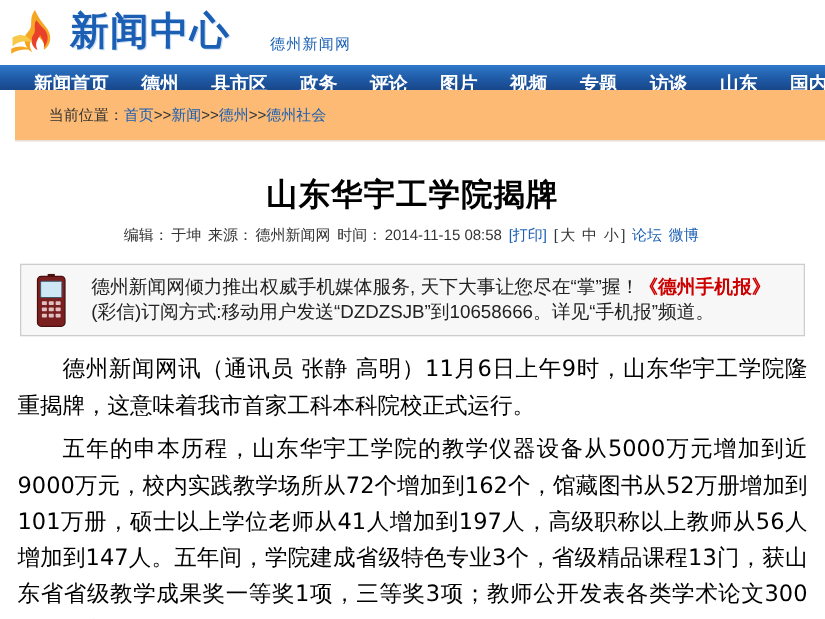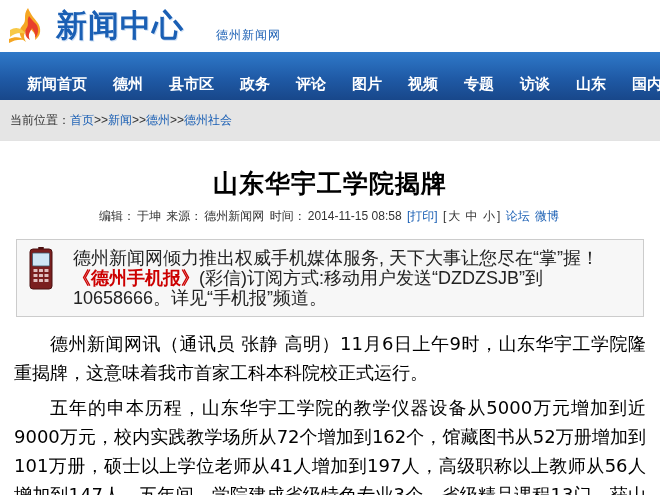--- a/index.html
+++ b/index.html
@@ -52,46 +52,47 @@
     position: absolute;
     left: 216px;
     top: 27px;
     font-size: 12px;
     color: #1a5fb4;
     letter-spacing: 1px;
   }
 
   
   .navbar {
-    height: 48px;
+    height: 20px;
     background: #1e5fae;
     background: linear-gradient(to bottom, #2f79c9 0%, #1f5aa6 55%, #18478a 100%);
     display: flex;
-    align-items: flex-end;
+    align-items: flex-start;
     padding-left: 14px;
     overflow: hidden;
   }
   .nav-item {
     color: #ffffff;
     font-size: 15px;
     font-weight: bold;
     padding: 0 13px;
     line-height: 32px;
     white-space: nowrap;
     cursor: pointer;
   }
 
   
   .breadcrumb-wrap {
     height: 40px;
     display: flex;
     align-items: center;
-    padding-left: 10px;
+    padding-left: 27px;
     border-bottom: 1px solid #e3e3e3;
-    background: #e5e5e5;
+    background: #fdba74;
+    margin-left: 12px;
   }
   .breadcrumb {
     font-size: 12px;
     color: #333;
   }
   .breadcrumb .crumb-link {
     color: #1a5fb4;
     text-decoration: none;
     cursor: pointer;
   }
@@ -128,21 +129,21 @@
     cursor: pointer;
   }
 
   
   .notice {
     position: relative;
     border: 1px solid #cccccc;
     background: #f7f7f7;
     margin: 0 2px 12px 2px;
     padding: 8px 10px 8px 56px;
-    font-size: 18px;
+    font-size: 15px;
     line-height: 20px;
     color: #222;
     min-height: 40px;
   }
   .phone-icon {
     position: absolute;
     left: 10px;
     top: 7px;
     width: 28px;
     height: 44px;

